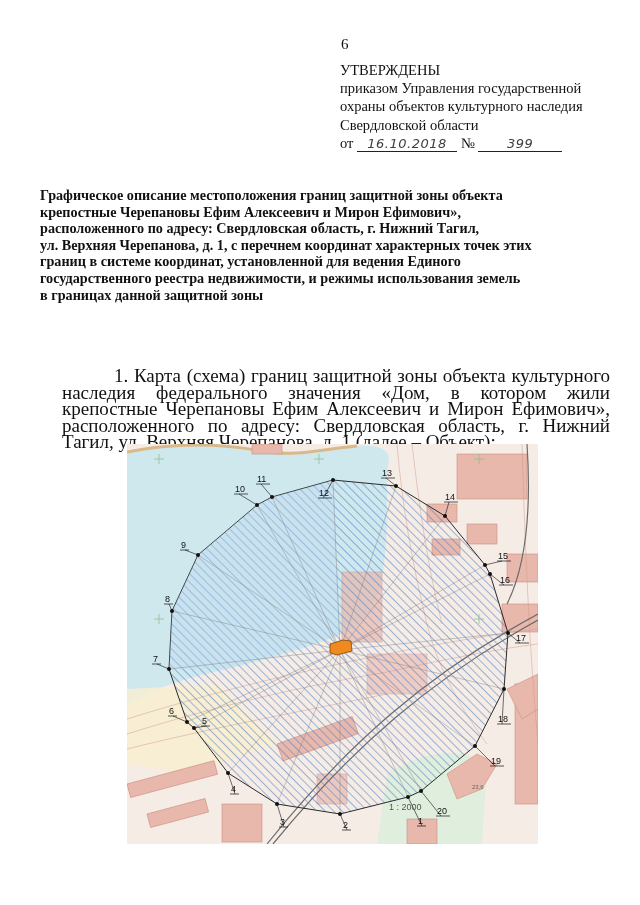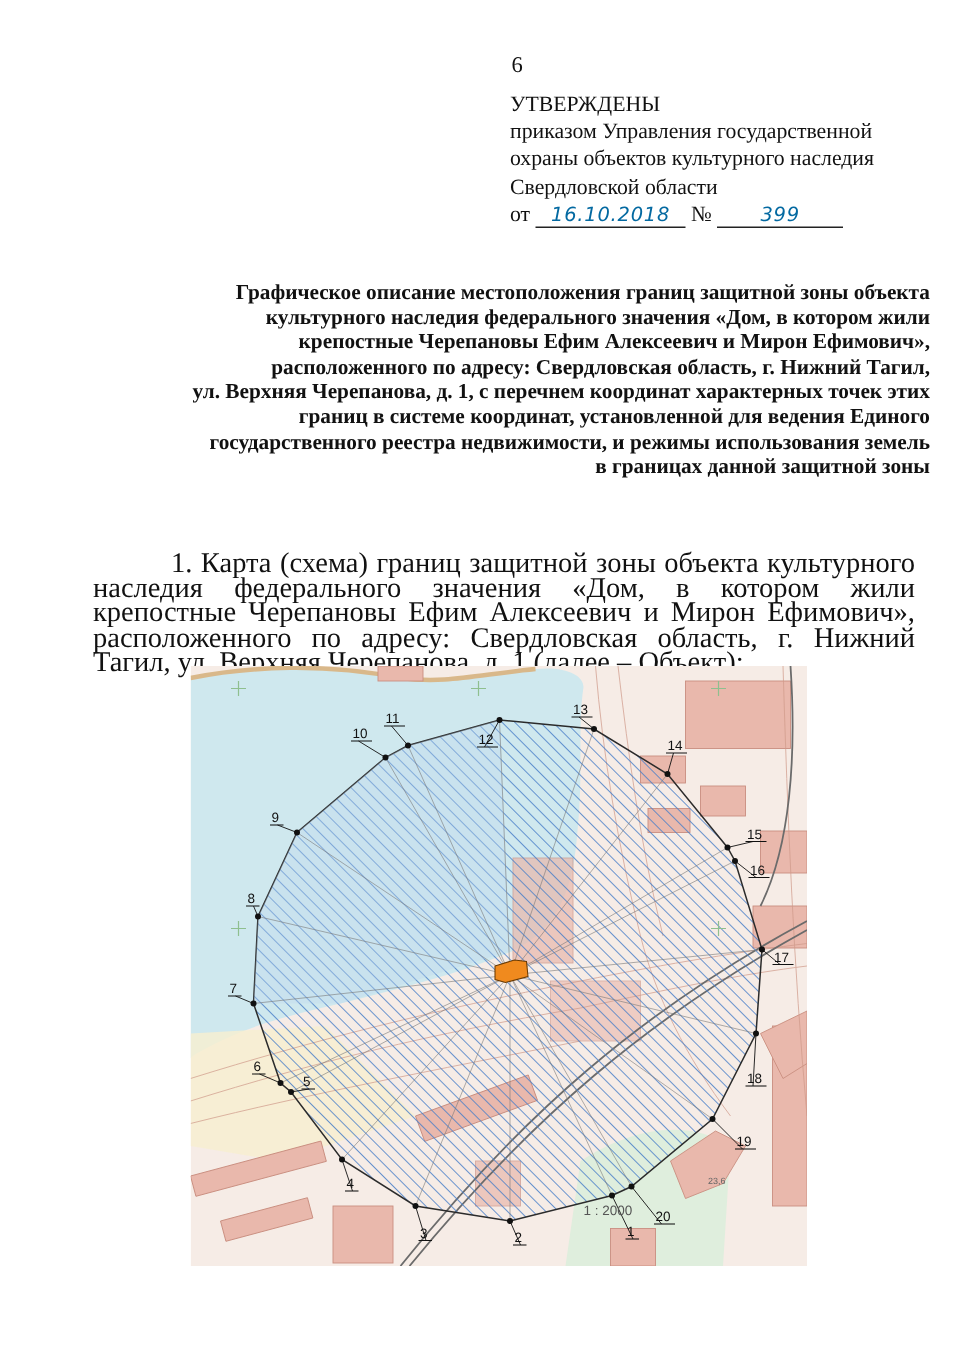--- a/index.html
+++ b/index.html
@@ -1,24 +1,24 @@
 <!DOCTYPE html>
 <html><head>
 <meta charset="utf-8">
 <style>
   html, body { margin:0; padding:0; background:#ffffff; }
   body { width:640px; height:905px; position:relative; overflow:hidden;
          font-family:"Liberation Serif", "DejaVu Serif", serif; color:#111; }
   .page-num { position:absolute; left:341px; top:36px; font-size:15px; }
   .approval { position:absolute; left:340px; top:61px; font-size:14.5px; line-height:18.2px; }
   .approval .line { white-space:nowrap; }
-  .hand { font-family:"DejaVu Sans", sans-serif; font-style:italic; color:#0369a1;
+  .hand { font-family:"DejaVu Sans", sans-serif; font-style:italic; color:#404040;
           font-size:13px; letter-spacing:0.5px; }
   .blank { display:inline-block; border-bottom:1px solid #222; text-align:center; height:15px; line-height:15px; vertical-align:baseline; }
-  .title { position:absolute; left:40px; width:580px; top:187px; text-align:right;
+  .title { position:absolute; left:40px; width:580px; top:187px; text-align:left;
            font-weight:bold; font-size:14.2px; line-height:16.6px; }
   .para { position:absolute; left:62px; width:548px; top:368px; font-size:19px; line-height:16.5px;
           text-align:justify; }
   .para .indent { display:inline-block; width:52px; }
   .map { position:absolute; left:127px; top:444px; width:411px; height:400px; overflow:hidden; }
   .map svg { display:block; }
 </style>
 </head>
 <body>
 
@@ -32,21 +32,20 @@
   <div class="line">
     <span>от</span>
     <span class="blank" style="width:100px;"><span class="hand">16.10.2018</span></span>
     <span>№</span>
     <span class="blank" style="width:84px;"><span class="hand">399</span></span>
   </div>
 </div>
 
 <div class="title">
   <div>Графическое описание местоположения границ защитной зоны объекта</div>
-  <div>культурного наследия федерального значения «Дом, в котором жили</div>
   <div>крепостные Черепановы Ефим Алексеевич и Мирон Ефимович»,</div>
   <div>расположенного по адресу: Свердловская область, г. Нижний Тагил,</div>
   <div>ул. Верхняя Черепанова, д. 1, с перечнем координат характерных точек этих</div>
   <div>границ в системе координат, установленной для ведения Единого</div>
   <div>государственного реестра недвижимости, и режимы использования земель</div>
   <div>в границах данной защитной зоны</div>
 </div>
 
 <div class="para"><span class="indent"></span><span>1. Карта (схема) границ защитной зоны объекта культурного наследия федерального значения «Дом, в котором жили крепостные Черепановы Ефим Алексеевич и Мирон Ефимович», расположенного по адресу: Свердловская область, г. Нижний Тагил, ул. Верхняя Черепанова, д. 1 (далее – Объект):</span></div>
 

